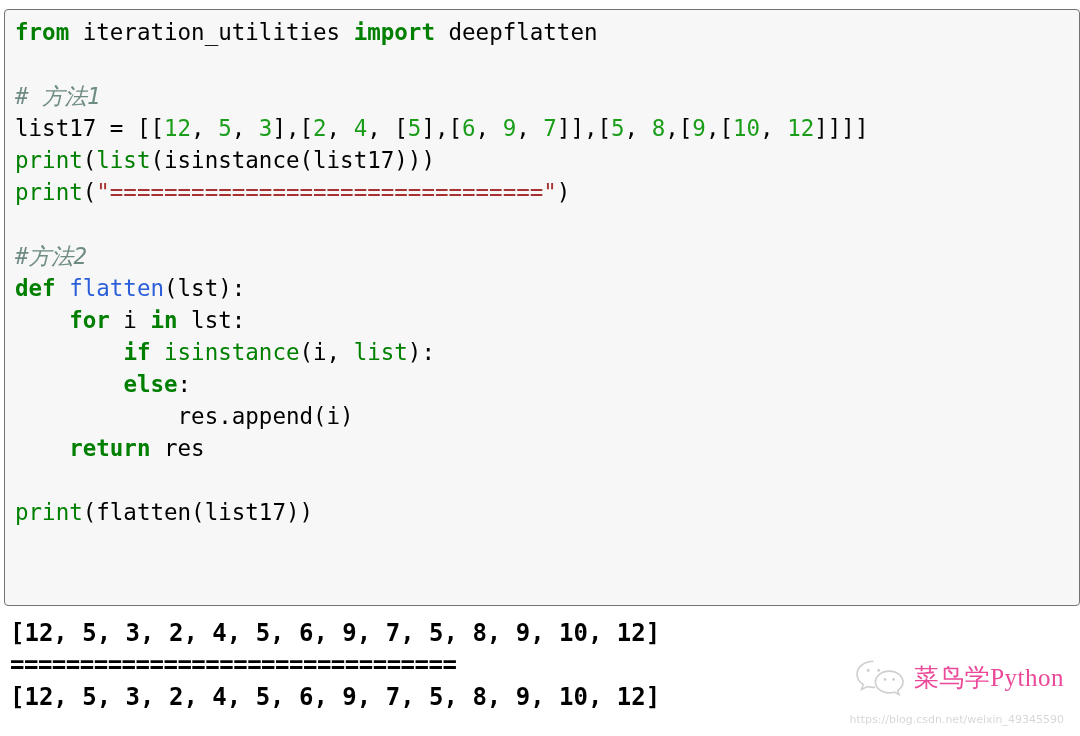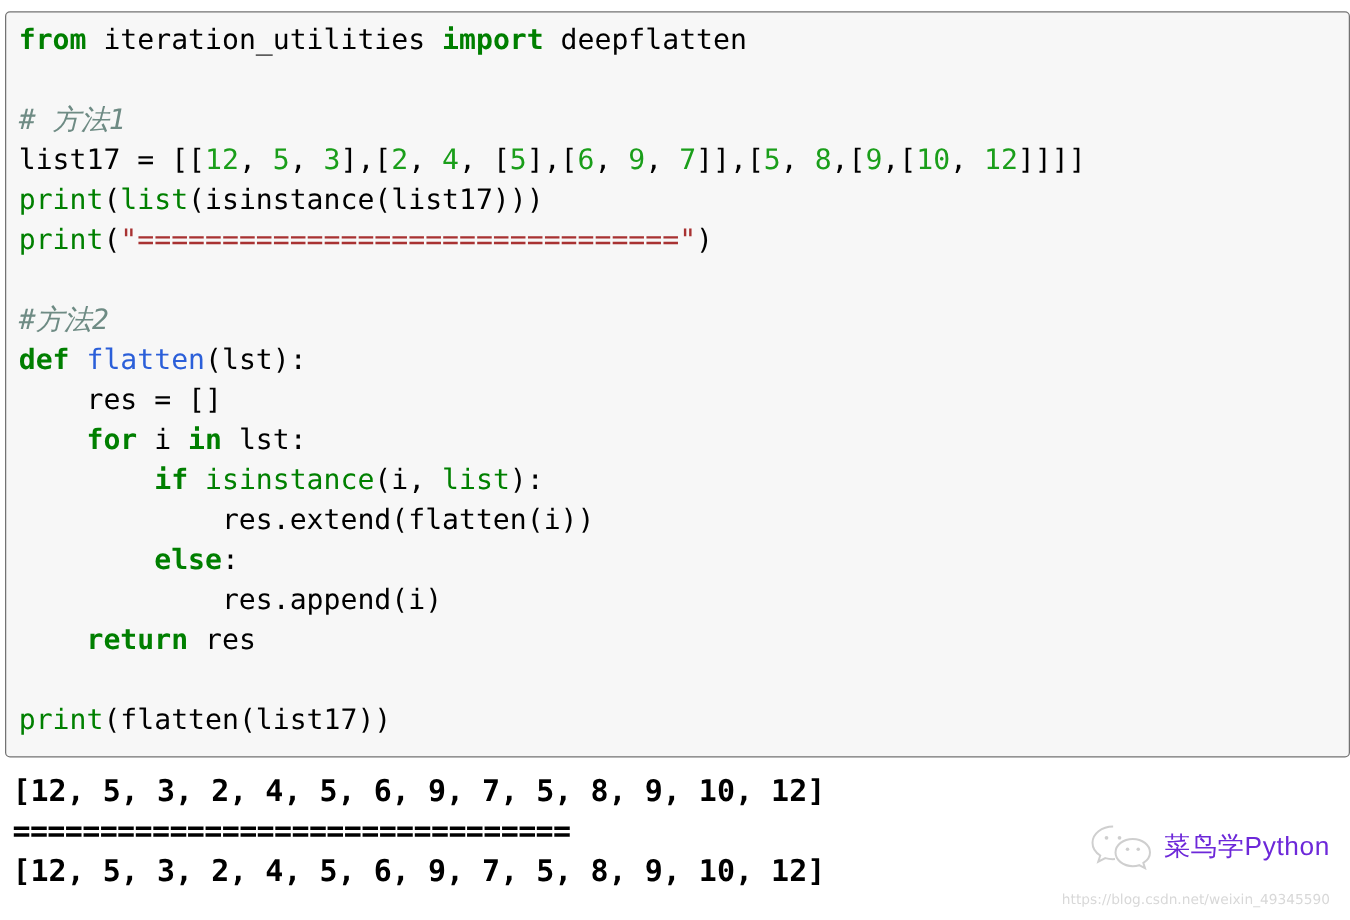--- a/index.html
+++ b/index.html
@@ -85,23 +85,23 @@
   #wm-brand {
     position: absolute;
     right: 0px;
     top: 4px;
     display: flex;
     align-items: center;
     gap: 8px;
   }
   #wm-logo { display: block; }
   #wm-brand-text {
-    font-family: Liberation Sans, sans-serif;
-    font-size: 21px;
-    color: #6d28d9;
+    font-family: Liberation Serif, serif;
+    font-size: 25px;
+    color: #ec4899;
     letter-spacing: 0.5px;
     white-space: nowrap;
   }
   #wm-url {
     position: absolute;
     right: 0px;
     bottom: 4px;
     font-family: "DejaVu Sans", sans-serif;
     font-size: 11px;
     color: #d8d8d8;
@@ -115,24 +115,22 @@
   <div id="code-lines">
       <div class="code-line"><span class="kw">from</span><span class="pl"> iteration_utilities </span><span class="kw">import</span><span class="pl"> deepflatten</span></div>
       <div class="code-line blank">&nbsp;</div>
       <div class="code-line"><span class="cmt"># 方法1</span></div>
       <div class="code-line"><span class="pl">list17 = [[</span><span class="num">12</span><span class="pl">, </span><span class="num">5</span><span class="pl">, </span><span class="num">3</span><span class="pl">],[</span><span class="num">2</span><span class="pl">, </span><span class="num">4</span><span class="pl">, [</span><span class="num">5</span><span class="pl">],[</span><span class="num">6</span><span class="pl">, </span><span class="num">9</span><span class="pl">, </span><span class="num">7</span><span class="pl">]],[</span><span class="num">5</span><span class="pl">, </span><span class="num">8</span><span class="pl">,[</span><span class="num">9</span><span class="pl">,[</span><span class="num">10</span><span class="pl">, </span><span class="num">12</span><span class="pl">]]]]</span></div>
       <div class="code-line"><span class="bi">print</span><span class="pl">(</span><span class="bi">list</span><span class="pl">(isinstance(list17)))</span></div>
       <div class="code-line"><span class="bi">print</span><span class="pl">(</span><span class="str">"================================"</span><span class="pl">)</span></div>
       <div class="code-line blank">&nbsp;</div>
       <div class="code-line"><span class="cmt">#方法2</span></div>
       <div class="code-line"><span class="kw">def</span><span class="pl"> </span><span class="fn">flatten</span><span class="pl">(lst):</span></div>
-      <div class="code-line"><span class="pl">    res = []</span></div>
       <div class="code-line"><span class="pl">    </span><span class="kw">for</span><span class="pl"> i </span><span class="kw">in</span><span class="pl"> lst:</span></div>
       <div class="code-line"><span class="pl">        </span><span class="kw">if</span><span class="pl"> </span><span class="bi">isinstance</span><span class="pl">(i, </span><span class="bi">list</span><span class="pl">):</span></div>
-      <div class="code-line"><span class="pl">            res.extend(flatten(i))</span></div>
       <div class="code-line"><span class="pl">        </span><span class="kw">else</span><span class="pl">:</span></div>
       <div class="code-line"><span class="pl">            res.append(i)</span></div>
       <div class="code-line"><span class="pl">    </span><span class="kw">return</span><span class="pl"> res</span></div>
       <div class="code-line blank">&nbsp;</div>
       <div class="code-line"><span class="bi">print</span><span class="pl">(flatten(list17))</span></div>
     </div>
 </div>
 
 <div id="output-area">
     <div class="out-line">[12, 5, 3, 2, 4, 5, 6, 9, 7, 5, 8, 9, 10, 12]</div>

